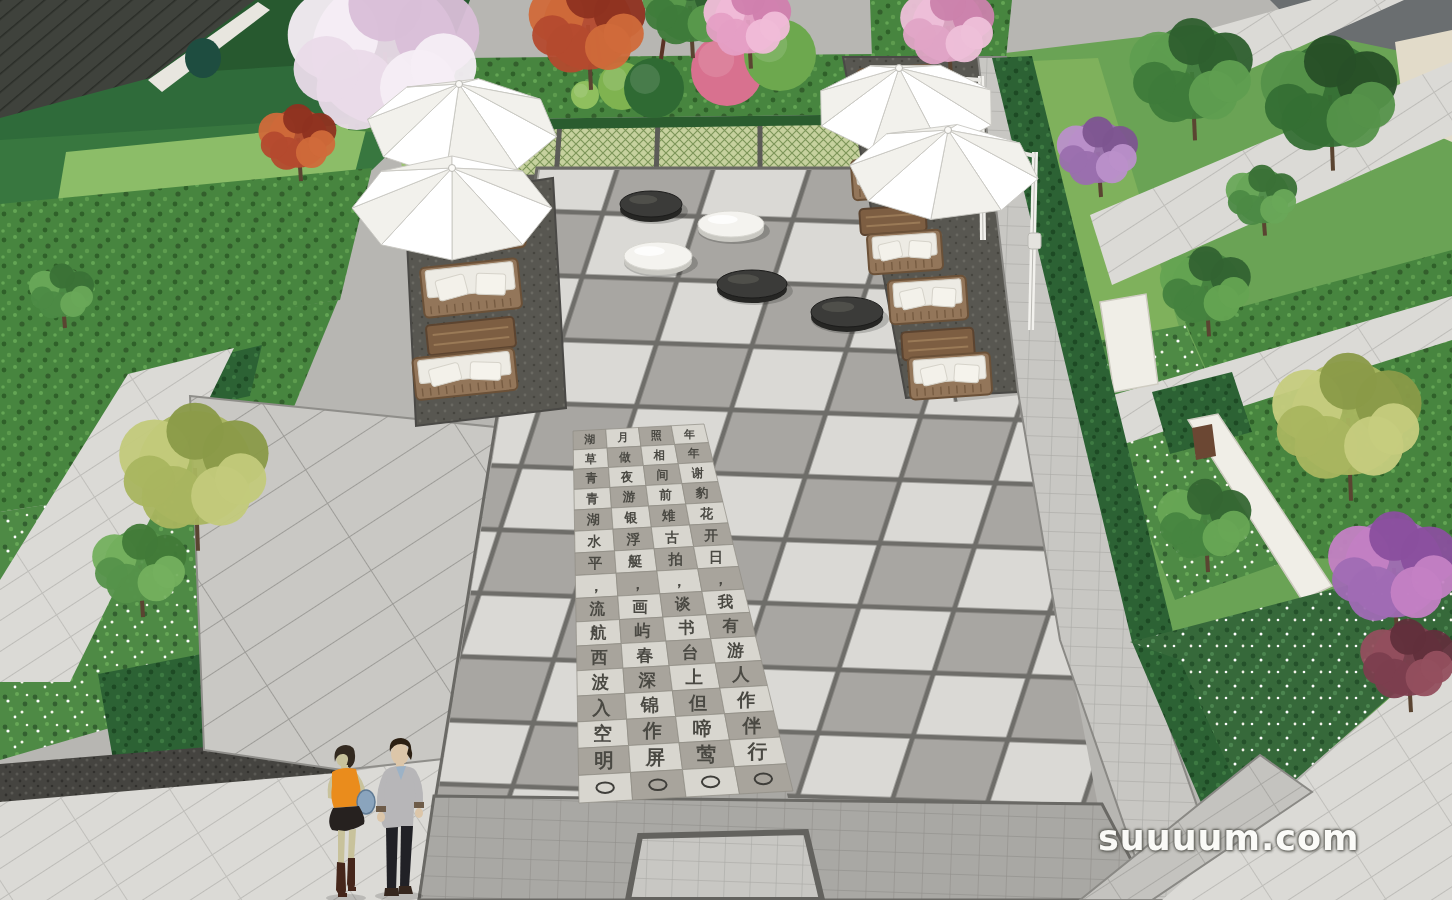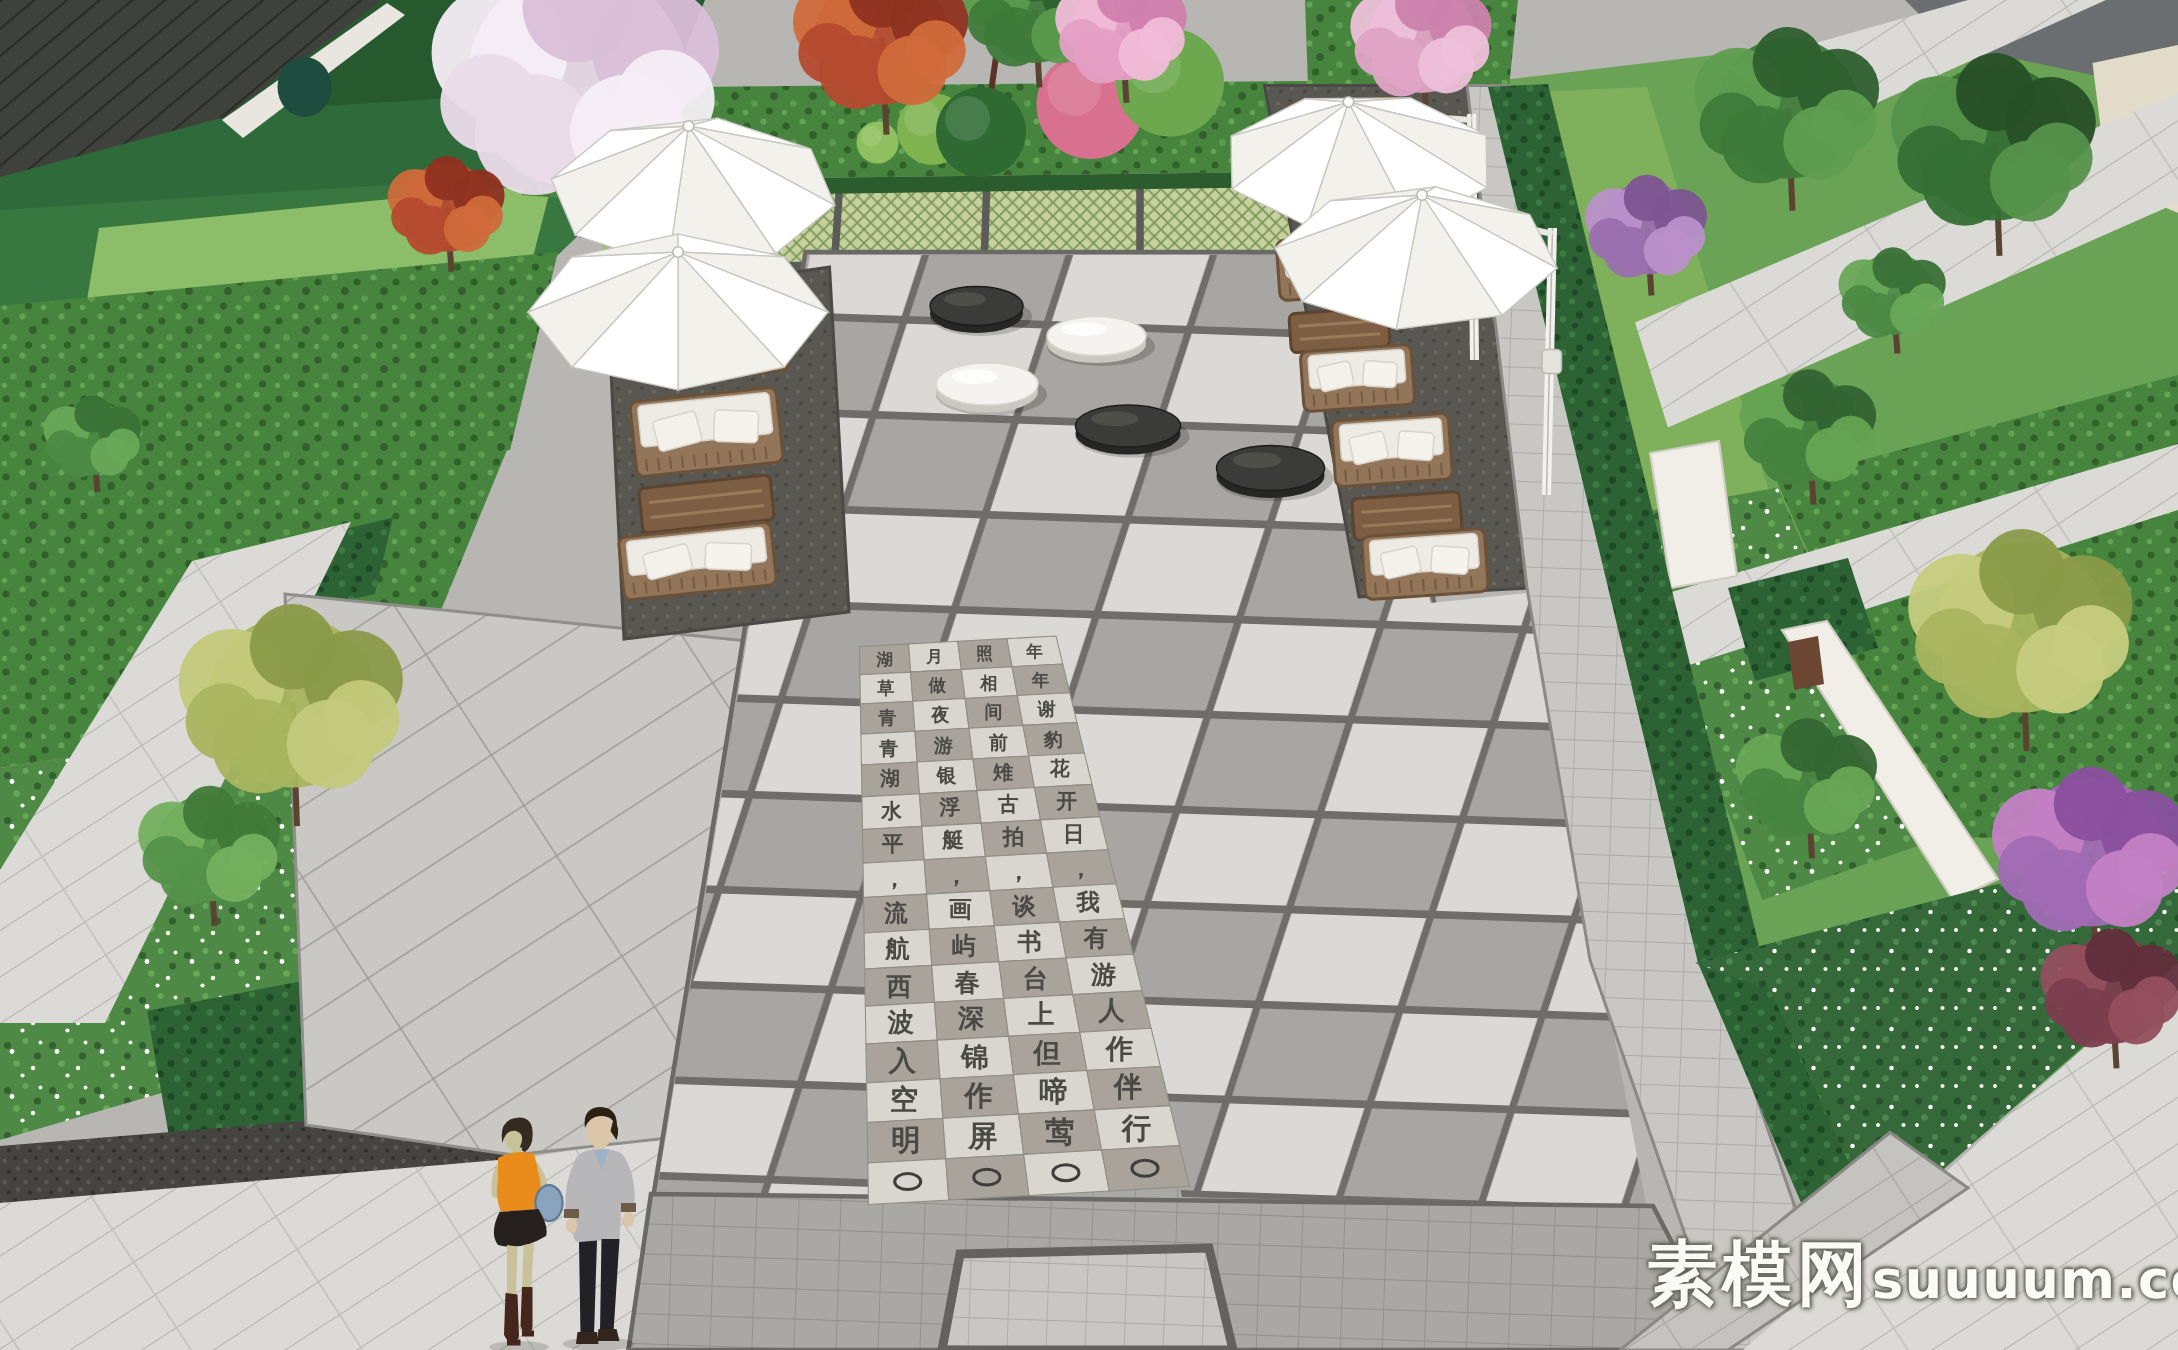--- a/index.html
+++ b/index.html
@@ -774,16 +774,15 @@
           <ellipse cx="51" cy="77" rx="4" ry="5" fill="#dcc6a9"></ellipse>
           <path d="M18,92 L30,91 28,154 19,154 Z" fill="#212126"></path>
           <path d="M33,90 L45,90 41,152 32,152 Z" fill="#212126"></path>
           <path d="M17,152 L30,152 31,160 16,160 Z" fill="#35261d"></path>
           <path d="M31,150 L43,150 45,158 30,158 Z" fill="#35261d"></path>
         </g>
       </g>
 </svg>
 
   <div class="watermark">
-    <span class="cn">素模网</span>
       <span class="latin">suuuum.com</span>
   </div>
 </div>
 
 </body></html>

